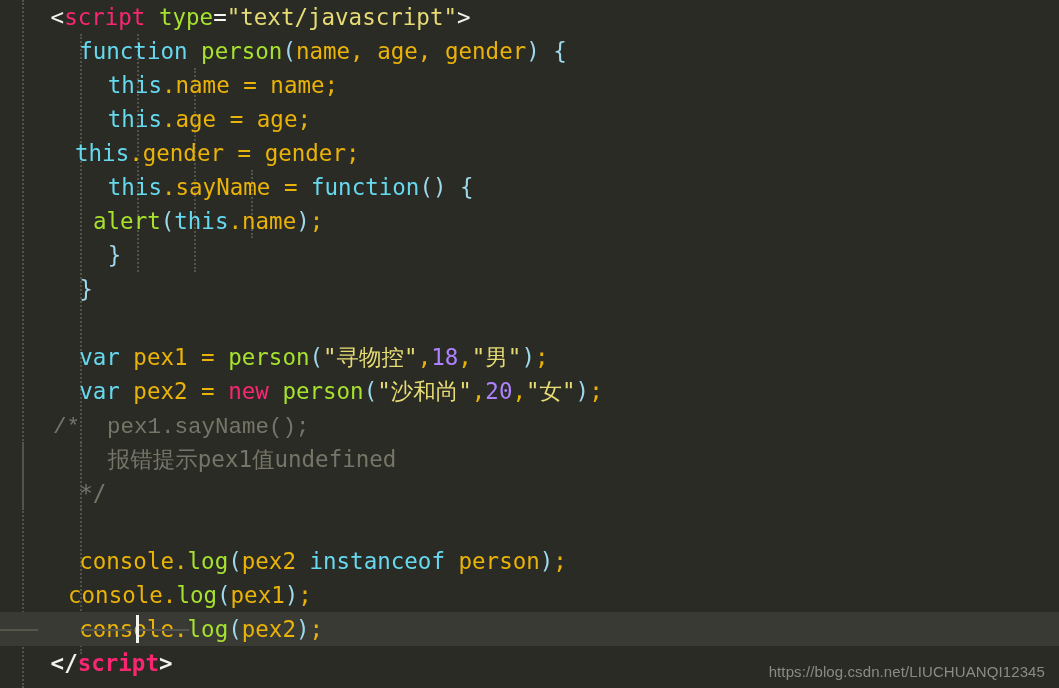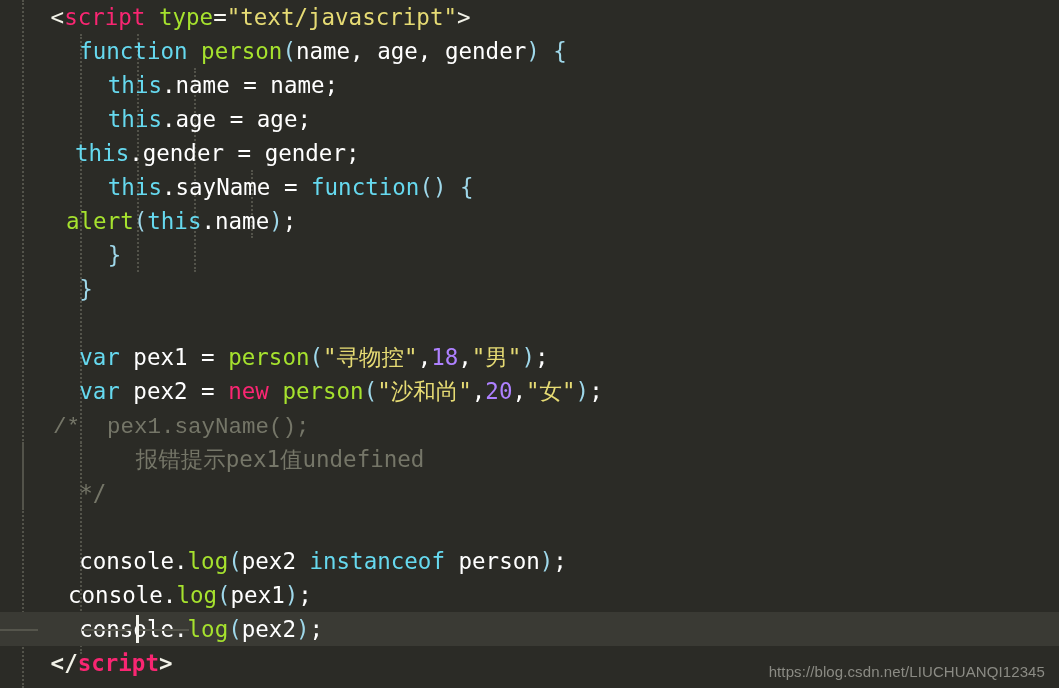--- a/index.html
+++ b/index.html
@@ -65,21 +65,21 @@
   }
 
   
   .t-punct      { color: #f2f2e8; }
   .t-tag        { color: #f92672; }
   .t-attr       { color: #a6e22e; }
   .t-string     { color: #e6db74; }
   .t-keyword    { color: #66d9ef; }
   .t-kw-pink    { color: #f92672; }
   .t-fn         { color: #a6e22e; }
-  .t-plain      { color: #ffffff; }
+  .t-plain      { color: #eab308; }
   .t-paren      { color: #9fd8ea; }
   .t-number     { color: #ae81ff; }
   .t-comment    { color: #757668; }
   .t-op         { color: #f8f8f2; }
 
   
   .caret {
     position: absolute;
     width: 3px;
     background: #f4f4ee;
@@ -122,28 +122,28 @@
       <div class="guide" style="left: 80px; top: 442px; height: 68px;"></div>
     </div>
 
   <div class="code-surface" id="code-surface">
       <div class="line" style="top: 0px;"><span class="txt" style="padding-left: 50.6px;"><span class="t-punct">&lt;</span><span class="t-tag">script</span><span class="t-plain"> </span><span class="t-attr">type</span><span class="t-op">=</span><span class="t-string">"text/javascript"</span><span class="t-punct">&gt;</span></span></div>
       <div class="line" style="top: 34px;"><span class="txt" style="padding-left: 79.2px;"><span class="t-keyword">function</span><span class="t-plain"> </span><span class="t-fn">person</span><span class="t-paren">(</span><span class="t-plain">name, age, gender</span><span class="t-paren">)</span><span class="t-plain"> </span><span class="t-paren">{</span></span></div>
       <div class="line" style="top: 68px;"><span class="txt" style="padding-left: 107.8px;"><span class="t-keyword">this</span><span class="t-plain">.name = name;</span></span></div>
       <div class="line" style="top: 102px;"><span class="txt" style="padding-left: 107.8px;"><span class="t-keyword">this</span><span class="t-plain">.age = age;</span></span></div>
       <div class="line" style="top: 136px;"><span class="txt" style="padding-left: 75px;"><span class="t-keyword">this</span><span class="t-plain">.gender = gender;</span></span></div>
       <div class="line" style="top: 170px;"><span class="txt" style="padding-left: 107.8px;"><span class="t-keyword">this</span><span class="t-plain">.sayName = </span><span class="t-keyword">function</span><span class="t-paren">(</span><span class="t-paren">)</span><span class="t-plain"> </span><span class="t-paren">{</span></span></div>
-      <div class="line" style="top: 204px;"><span class="txt" style="padding-left: 66px;"><span class="t-fn">alert</span><span class="t-paren">(</span><span class="t-keyword">this</span><span class="t-plain">.name</span><span class="t-paren">)</span><span class="t-plain">;</span></span></div>
+      <div class="line" style="top: 204px;"><span class="txt" style="padding-left: 93px;"><span class="t-fn">alert</span><span class="t-paren">(</span><span class="t-keyword">this</span><span class="t-plain">.name</span><span class="t-paren">)</span><span class="t-plain">;</span></span></div>
       <div class="line" style="top: 238px;"><span class="txt" style="padding-left: 107.8px;"><span class="t-paren">}</span></span></div>
       <div class="line" style="top: 272px;"><span class="txt" style="padding-left: 79.2px;"><span class="t-paren">}</span></span></div>
       <div class="line" style="top: 306px;"><span class="txt" style="padding-left: 22px;"></span></div>
       <div class="line" style="top: 340px;"><span class="txt" style="padding-left: 79.2px;"><span class="t-keyword">var</span><span class="t-plain"> pex1 = </span><span class="t-fn">person</span><span class="t-paren">(</span><span class="t-string">"寻物控"</span><span class="t-plain">,</span><span class="t-number">18</span><span class="t-plain">,</span><span class="t-string">"男"</span><span class="t-paren">)</span><span class="t-plain">;</span></span></div>
       <div class="line" style="top: 374px;"><span class="txt" style="padding-left: 79.2px;"><span class="t-keyword">var</span><span class="t-plain"> pex2 = </span><span class="t-kw-pink">new</span><span class="t-plain"> </span><span class="t-fn">person</span><span class="t-paren">(</span><span class="t-string">"沙和尚"</span><span class="t-plain">,</span><span class="t-number">20</span><span class="t-plain">,</span><span class="t-string">"女"</span><span class="t-paren">)</span><span class="t-plain">;</span></span></div>
       <div class="line" style="top: 408px;"><span class="txt" style="padding-left: 53px; font-family: Liberation Mono, monospace;"><span class="t-comment">/*  pex1.sayName();</span></span></div>
-      <div class="line" style="top: 442px; margin-left: 28px;"><span class="txt" style="padding-left: 107.8px;"><span class="t-comment">报错提示pex1值undefined</span></span></div>
+      <div class="line" style="top: 442px;"><span class="txt" style="padding-left: 107.8px;"><span class="t-comment">报错提示pex1值undefined</span></span></div>
       <div class="line" style="top: 476px;"><span class="txt" style="padding-left: 79.2px;"><span class="t-comment">*/</span></span></div>
       <div class="line" style="top: 544px;"><span class="txt" style="padding-left: 79.2px;"><span class="t-plain">console.</span><span class="t-fn">log</span><span class="t-paren">(</span><span class="t-plain">pex2 </span><span class="t-keyword">instanceof</span><span class="t-plain"> person</span><span class="t-paren">)</span><span class="t-plain">;</span></span></div>
       <div class="line" style="top: 578px;"><span class="txt" style="padding-left: 68px;"><span class="t-plain">console.</span><span class="t-fn">log</span><span class="t-paren">(</span><span class="t-plain">pex1</span><span class="t-paren">)</span><span class="t-plain">;</span></span></div>
       <div class="line active" style="top: 612px;"><span class="txt" style="padding-left: 79.2px;"><span class="t-plain">console.</span><span class="t-fn">log</span><span class="t-paren">(</span><span class="t-plain">pex2</span><span class="t-paren">)</span><span class="t-plain">;</span></span></div>
       <div class="line" style="top: 646px; font-weight: bold;"><span class="txt" style="padding-left: 50.6px;"><span class="t-punct">&lt;/</span><span class="t-tag">script</span><span class="t-punct">&gt;</span></span></div>
     </div>
 
   <div class="caret" id="caret" style="left: 136px; top: 615px; height: 28px;"></div>
 
   <div class="watermark">https://blog.csdn.net/LIUCHUANQI12345</div>

